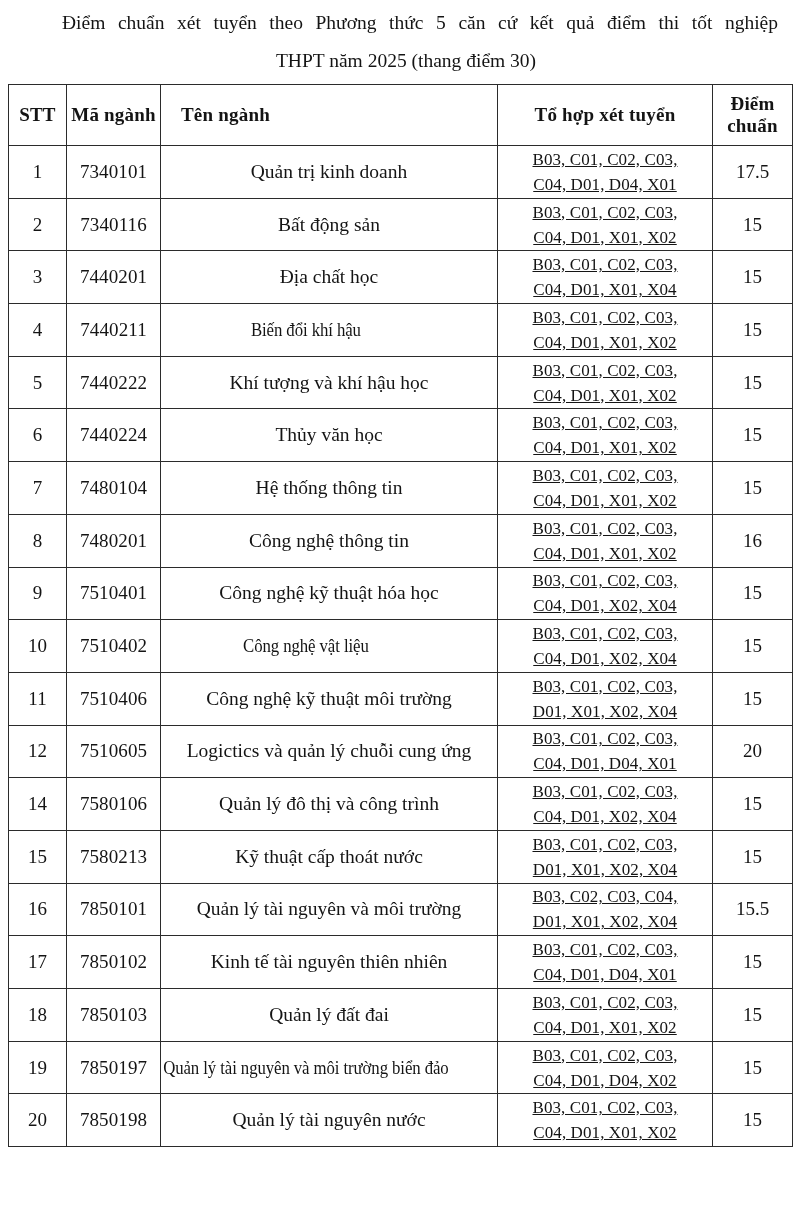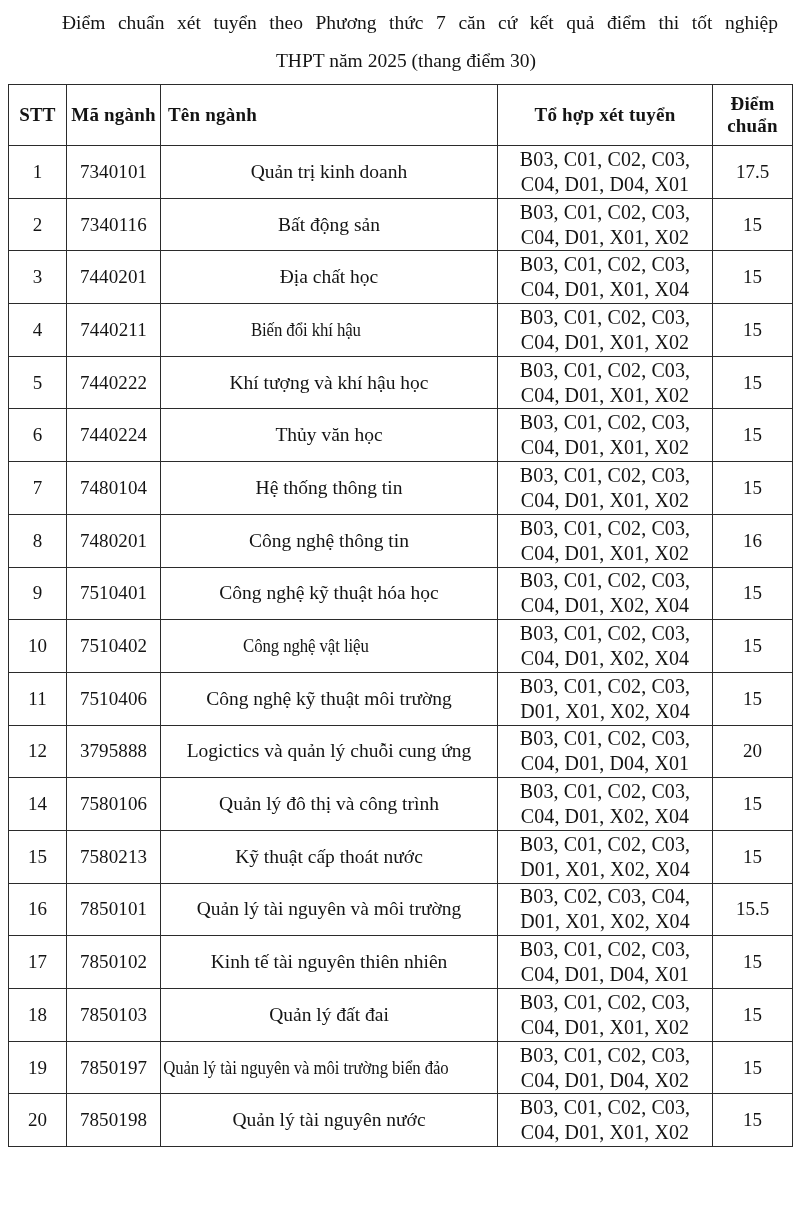--- a/index.html
+++ b/index.html
@@ -73,21 +73,21 @@
 
   thead th {
     height: 60px;
     font-weight: bold;
     font-size: 19px;
     line-height: 22px;
     letter-spacing: 0.2px;
   }
   thead th.h-name {
     text-align: left;
-    padding-left: 7px;
+    padding-left: 20px;
     border-radius: 18px;
   }
 
   tbody tr { height: 52.7px; }
 
   td.cell-stt {
     font-size: 19px;
   }
   td.cell-code {
     font-size: 19px;
@@ -99,36 +99,37 @@
     font-size: 19.5px;
     white-space: nowrap;
   }
   td.cell-name.narrow {
     font-stretch: condensed;
     transform: scaleX(0.86);
     transform-origin: left center;
     letter-spacing: -0.1px;
   }
   td.cell-combo {
-    font-size: 20px;
+    font-size: 17px;
     line-height: 25px;
     letter-spacing: 0.1px;
+    text-decoration: underline;
   }
   td.cell-combo .l1,
   td.cell-combo .l2 { display: block; }
   td.cell-score {
     font-size: 19px;
     margin-left: 44px;
   }
 </style>
 </head>
 <body>
 
 <div id="intro">
-  <span class="ln1">Điểm chuẩn xét tuyển theo Phương thức 7 căn cứ kết quả điểm thi tốt nghiệp</span>
+  <span class="ln1">Điểm chuẩn xét tuyển theo Phương thức 5 căn cứ kết quả điểm thi tốt nghiệp</span>
   <span class="ln2">THPT năm 2025 (thang điểm 30)</span>
 </div>
 
 <div id="table-wrap">
   <table class="scores">
     <colgroup>
       <col class="c-stt">
         <col class="c-code">
         <col class="c-name">
         <col class="c-combo">
@@ -249,21 +250,21 @@
           <td class="cell-code">7510406</td>
           <td class="cell-name">Công nghệ kỹ thuật môi trường</td>
           <td class="cell-combo">
             <span class="l1">B03, C01, C02, C03,</span>
             <span class="l2">D01, X01, X02, X04</span>
           </td>
           <td class="cell-score">15</td>
         </tr>
         <tr>
           <td class="cell-stt">12</td>
-          <td class="cell-code">3795888</td>
+          <td class="cell-code">7510605</td>
           <td class="cell-name">Logictics và quản lý chuỗi cung ứng</td>
           <td class="cell-combo">
             <span class="l1">B03, C01, C02, C03,</span>
             <span class="l2">C04, D01, D04, X01</span>
           </td>
           <td class="cell-score">20</td>
         </tr>
         <tr>
           <td class="cell-stt">14</td>
           <td class="cell-code">7580106</td>

